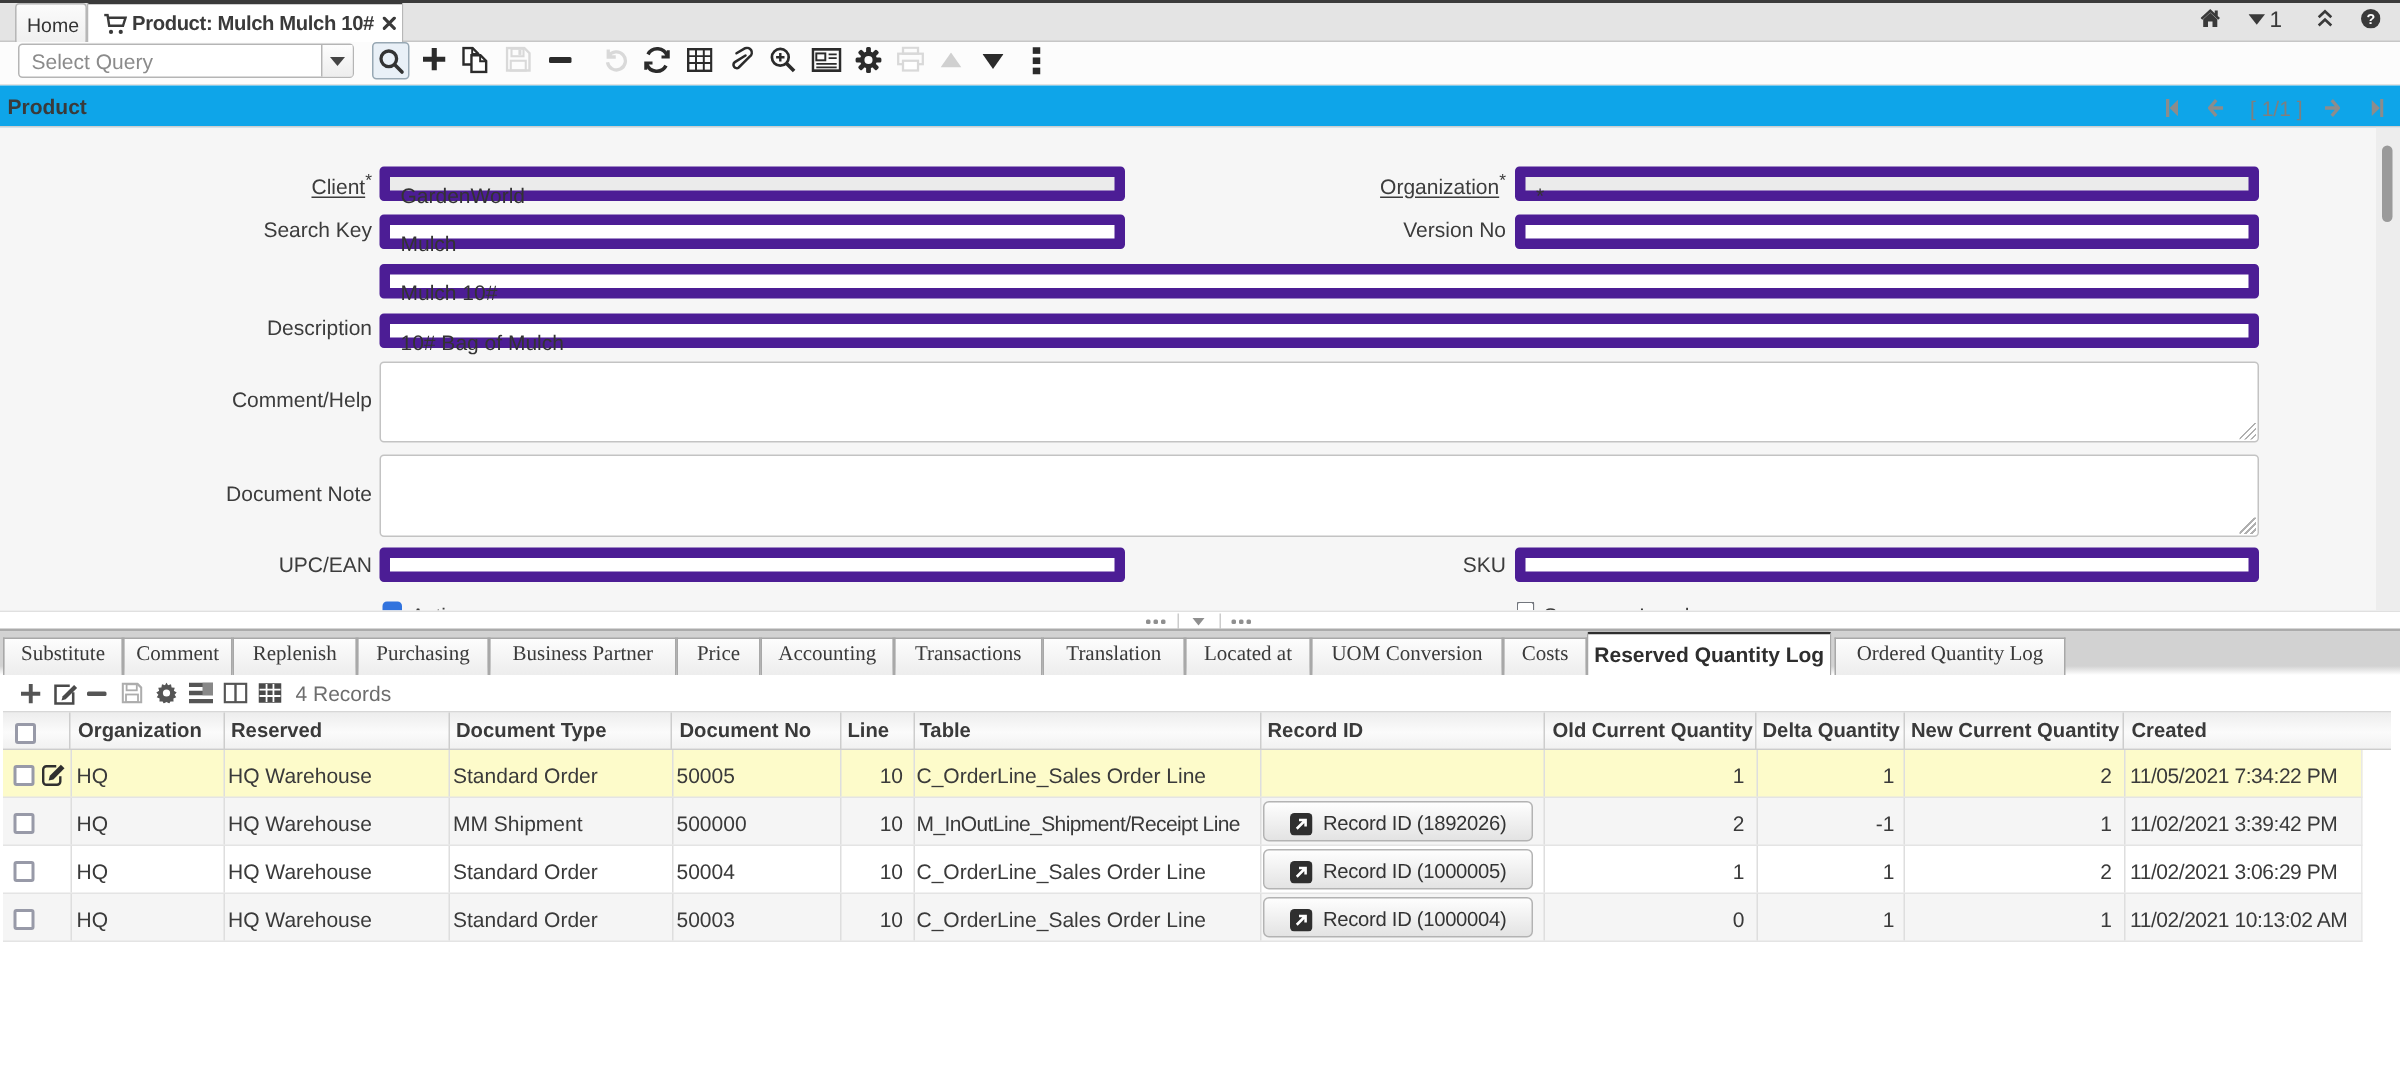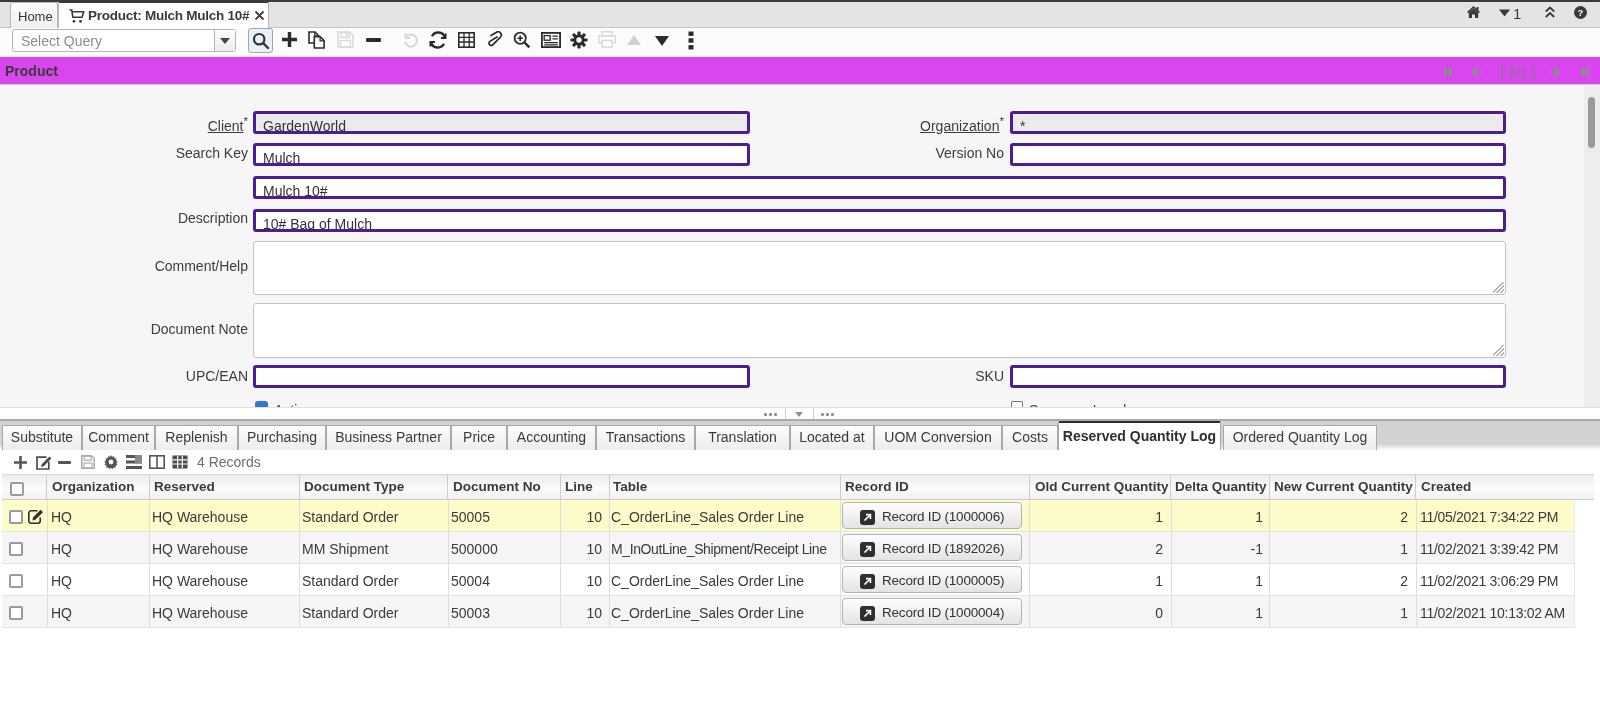--- a/index.html
+++ b/index.html
@@ -15,41 +15,41 @@
   #tab-active{left:58px;width:211px;top:0;height:28px;background:#ffffff;border-color:#b7b7b7;border-top:3px solid #3a3a3a;}
   #tab-active .cap{position:absolute;left:29px;top:5px;font-weight:bold;font-size:13.5px;letter-spacing:-0.25px;color:#3a3a3a;white-space:nowrap;}
   
   #toolbar{position:absolute;left:0;top:28px;width:1600px;height:29px;background:#fcfcfc;border-bottom:1px solid #e2e2e2;box-sizing:border-box;}
   #selq{position:absolute;left:12px;top:1px;width:224px;height:23px;background:#fff;border:1px solid #b5b5b5;border-radius:3px;box-sizing:border-box;}
   #selq .ph{position:absolute;left:8px;top:3px;font-size:14px;color:#8b8b8b;}
   #selq .dd{position:absolute;right:0;top:0;width:20px;height:21px;border-left:1px solid #b5b5b5;background:linear-gradient(#fdfdfd,#ededed);}
   #selq .dd:after{content:"";position:absolute;left:5px;top:8px;border-left:5px solid transparent;border-right:5px solid transparent;border-top:6px solid #444;}
   #srchbtn{position:absolute;left:248px;top:0px;width:25px;height:25px;background:#e9f0f7;border:1px solid #98a8b4;border-radius:3px;box-sizing:border-box;}
   
-  #titlerow{position:absolute;left:0;top:57px;width:1600px;height:28px;background:#d946ef;border-bottom:1px solid #cfcfcf;box-sizing:border-box;}
+  #titlerow{position:absolute;left:0;top:57px;width:1600px;height:28px;background:#0ea5e9;border-bottom:1px solid #cfcfcf;box-sizing:border-box;}
   #titlerow .t{position:absolute;left:5px;top:6px;font-weight:bold;font-size:14px;color:#3a3a3a;}
   #nav-pg{position:absolute;left:1500px;top:64px;font-size:14px;color:#7f7f7f;}
   
   #form{position:absolute;left:0;top:85px;width:1600px;height:322px;background:#f6f6f6;overflow:hidden;}
   .lbl{position:absolute;font-size:14px;color:#3c3c3c;text-align:right;white-space:nowrap;line-height:16px;}
-  .inp{position:absolute;background:#fff;border:3px solid #4c1d95;border-radius:3px;box-sizing:border-box;font-size:14px;color:#333;padding:4px 7px 0 7px;line-height:16px;white-space:nowrap;}
+  .inp{position:absolute;background:#fff;border:7px solid #4c1d95;border-radius:3px;box-sizing:border-box;font-size:14px;color:#333;padding:4px 7px 0 7px;line-height:16px;white-space:nowrap;}
   .ro{background:#ebebeb;}
   .ta{position:absolute;background:#fff;border:1px solid #c3c3c3;border-radius:3px;box-sizing:border-box;}
   .grip{position:absolute;right:1px;bottom:1px;width:11px;height:11px;background:
     linear-gradient(135deg, transparent 45%, #b0b0b0 45%, #b0b0b0 52%, transparent 52%,
       transparent 63%, #b0b0b0 63%, #b0b0b0 70%, transparent 70%,
       transparent 81%, #b0b0b0 81%, #b0b0b0 88%, transparent 88%);}
   #vscroll{position:absolute;left:1584px;top:0px;width:16px;height:322px;background:#ededed;}
   #vthumb{position:absolute;left:4px;top:12px;width:7px;height:51px;background:#9a9a9a;border-radius:4px;}
   
   #hband{position:absolute;left:0;top:407px;width:1600px;height:12px;background:#ffffff;border-top:1px solid #e0e0e0;box-sizing:border-box;}
   #splitter{position:absolute;left:0;top:419px;width:1600px;height:2px;background:#ababab;}
   
   #tstrip{position:absolute;left:0;top:421px;width:1600px;height:29px;background:linear-gradient(180deg,#d2d2d2 0px,#d2d2d2 23px,#ffffff 29px);}
-  .btab{position:absolute;top:4px;height:25px;box-sizing:border-box;background:linear-gradient(#fdfdfd,#ededed);border:1px solid #a8a8a8;border-bottom:none;font-size:14px;color:#3a3a3a;text-align:center;white-space:nowrap;}
+  .btab{position:absolute;top:4px;height:25px;box-sizing:border-box;background:linear-gradient(#fdfdfd,#ededed);border:1px solid #a8a8a8;border-bottom:none;font-size:14px;color:#3a3a3a;text-align:center;white-space:nowrap;font-family:Liberation Serif, serif;}
   .btab span{display:inline-block;margin-top:2.5px;}
   #btab-act{position:absolute;top:0;height:29px;box-sizing:border-box;background:#ffffff;border:1px solid #a8a8a8;border-bottom:none;border-top:2px solid #2e2e2e;border-radius:2px 2px 0 0;font-size:14px;font-weight:bold;color:#2e2e2e;text-align:center;}
   #btab-act span{display:inline-block;margin-top:5px;}
   
   #gtoolbar{position:absolute;left:0;top:450px;width:1600px;height:24px;background:#ffffff;}
   #gtoolbar .cnt{position:absolute;left:197px;top:4px;font-size:14px;color:#6e6e6e;}
   
   #grid{position:absolute;left:0;top:474px;width:1600px;height:153px;}
   #ghead{position:absolute;left:2px;top:0;width:1592px;height:26px;background:linear-gradient(#ededed,#fbfbfb 55%,#f1f1f1);border-top:1px solid #d7d7d7;border-bottom:1px solid #cccccc;box-sizing:border-box;}
   .hc{position:absolute;top:4px;font-size:13.5px;font-weight:bold;color:#3a3a3a;white-space:nowrap;}
@@ -359,27 +359,20 @@
         <div class="vline" style="left:1027px;"></div>
         <div class="vline" style="left:1168.5px;"></div>
         <div class="vline" style="left:1267px;"></div>
         <div class="vline" style="left:1413.5px;"></div>
       <div class="cell" style="left:49px;">HQ</div>
       <div class="cell" style="left:150px;">HQ Warehouse</div>
       <div class="cell" style="left:300px;">Standard Order</div>
       <div class="cell" style="left:449px;">50005</div>
       <div class="cell num" style="left:556px;width:44px;">10</div>
       <div class="cell" style="left:609px;">C_OrderLine_Sales Order Line</div>
-      <div class="ridbtn">
-          <svg width="15" height="15" viewBox="0 0 15 15">
-            <rect x="0" y="0" width="15" height="15" rx="3" fill="#2f2f2f"></rect>
-            <path d="M4.5 10.5 L10 5 M6 4.6 H10.4 V9" fill="none" stroke="#fff" stroke-width="1.7"></path>
-          </svg>
-          <span class="txt">Record ID (1000006)</span>
-        </div>
       <div class="cell num" style="left:1027px;width:134px;">1</div>
       <div class="cell num" style="left:1168px;width:93px;">1</div>
       <div class="cell num" style="left:1267px;width:139px;">2</div>
       <div class="cell" style="left:1418px;letter-spacing:-0.3px;">11/05/2021 7:34:22 PM</div>
     </div>
 
     <div class="row" style="top:58px;background:#f5f5f5;">
       <div class="cb" style="left:7px;top:10px;"></div>
       <div class="vline" style="left:44.5px;"></div>
         <div class="vline" style="left:147px;"></div>

